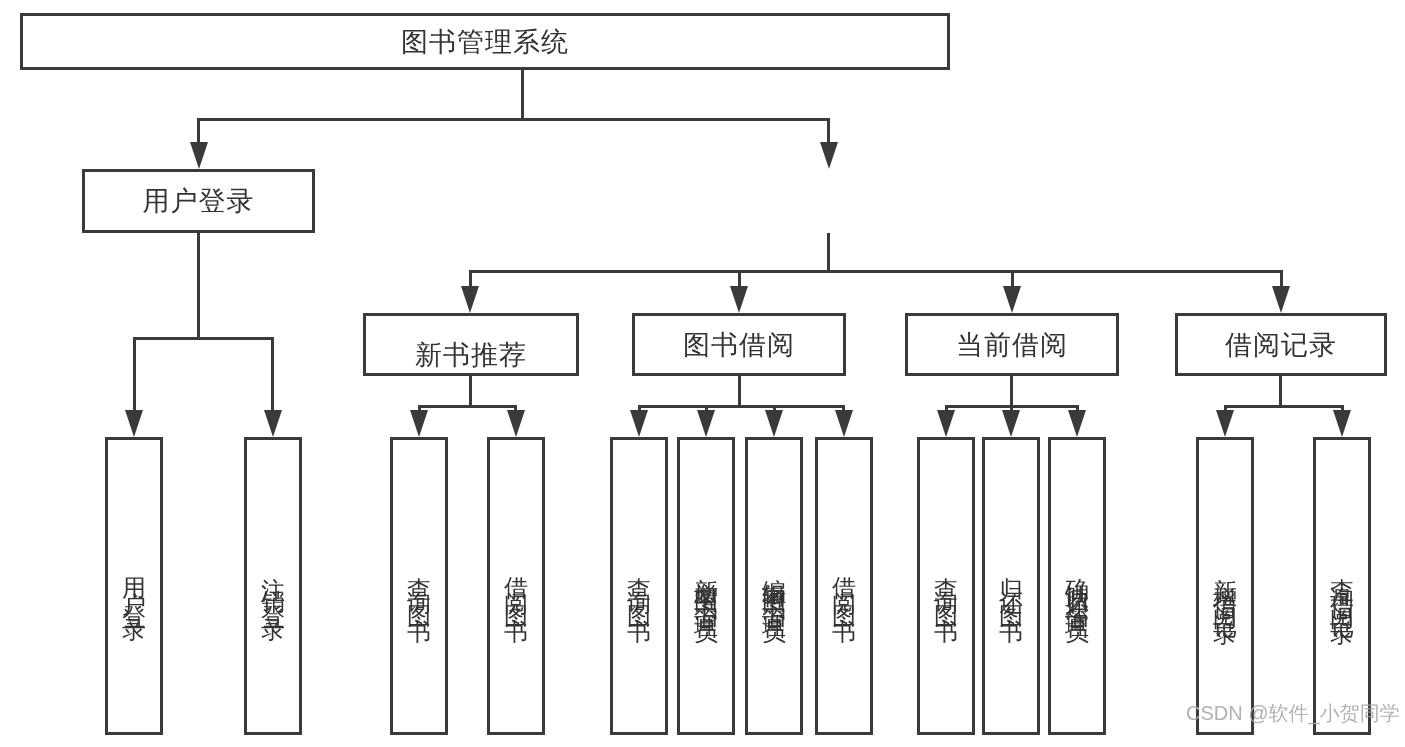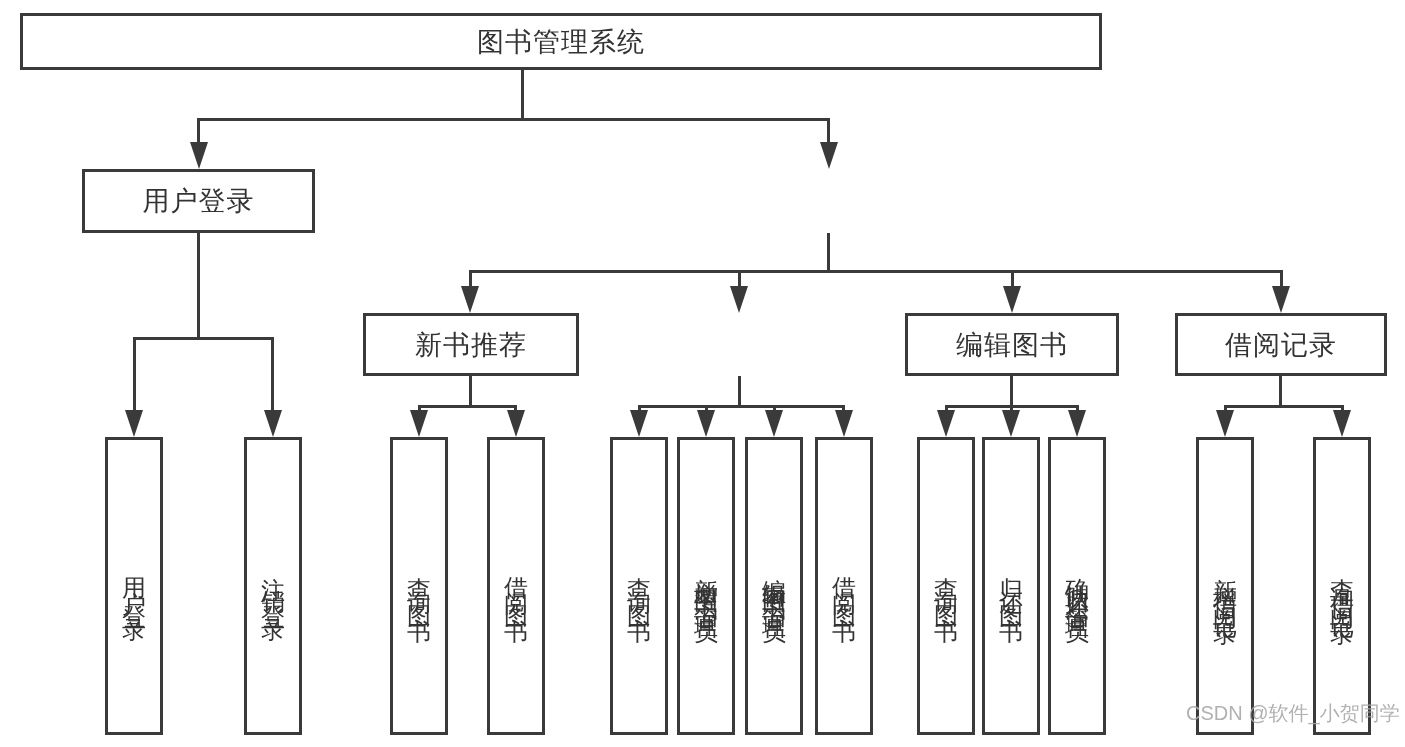--- a/index.html
+++ b/index.html
@@ -49,25 +49,25 @@
   #watermark {
     position: absolute;
     left: 1186px;
     top: 700px;
     font-size: 20px;
     color: rgba(168,168,168,0.9);
     white-space: nowrap;
     z-index: 5;
   }
   
-  .b-root  { left: 20px;  top: 13px;  width: 1082px; height: 57px; }
+  .b-root  { left: 20px;  top: 13px;  width: 930px; height: 57px; }
   .b-login { left: 82px;  top: 169px; width: 233px;  height: 64px; }
   .b-mgmt  { left: 711px; top: 169px; width: 235px;  height: 64px; }
   
-  .b-g1 { left: 363px;  top: 313px; width: 216px; height: 63px; }
+  .b-g1 { left: 363px;  top: 313px; width: 216px; height: 63px; align-items: flex-end; }
   .b-g2 { left: 632px;  top: 313px; width: 214px; height: 63px; }
   .b-g3 { left: 905px;  top: 313px; width: 214px; height: 63px; }
   .b-g4 { left: 1175px; top: 313px; width: 212px; height: 63px; }
   
   .b-l1 { left: 105px;  } .b-l2 { left: 244px;  }
   .b-l3 { left: 390px;  } .b-l4 { left: 487px;  }
   .b-l5 { left: 610px;  } .b-l6 { left: 677px;  } .b-l7 { left: 745px; } .b-l8 { left: 815px; }
   .b-l9 { left: 917px;  } .b-l10 { left: 982px; } .b-l11 { left: 1048px; }
   .b-l12 { left: 1196px; } .b-l13 { left: 1313px; }
 </style>
@@ -80,22 +80,25 @@
     <span class="hlabel">图书管理系统</span>
   </div>
 
   <div class="box b-login">
     <span class="hlabel">用户登录</span>
   </div>
 
   <div class="box b-g1">
     <span class="hlabel">新书推荐</span>
   </div>
+  <div class="box b-g2">
+    <span class="hlabel">图书借阅</span>
+  </div>
   <div class="box b-g3">
-    <span class="hlabel">编辑图书</span>
+    <span class="hlabel">当前借阅</span>
   </div>
   <div class="box b-g4">
     <span class="hlabel">借阅记录</span>
   </div>
 
   <div class="box vbox b-l1">
     <span class="vtext ls4">用户登录</span>
   </div>
   <div class="box vbox b-l2">
     <span class="vtext ls4">注销登录</span>

